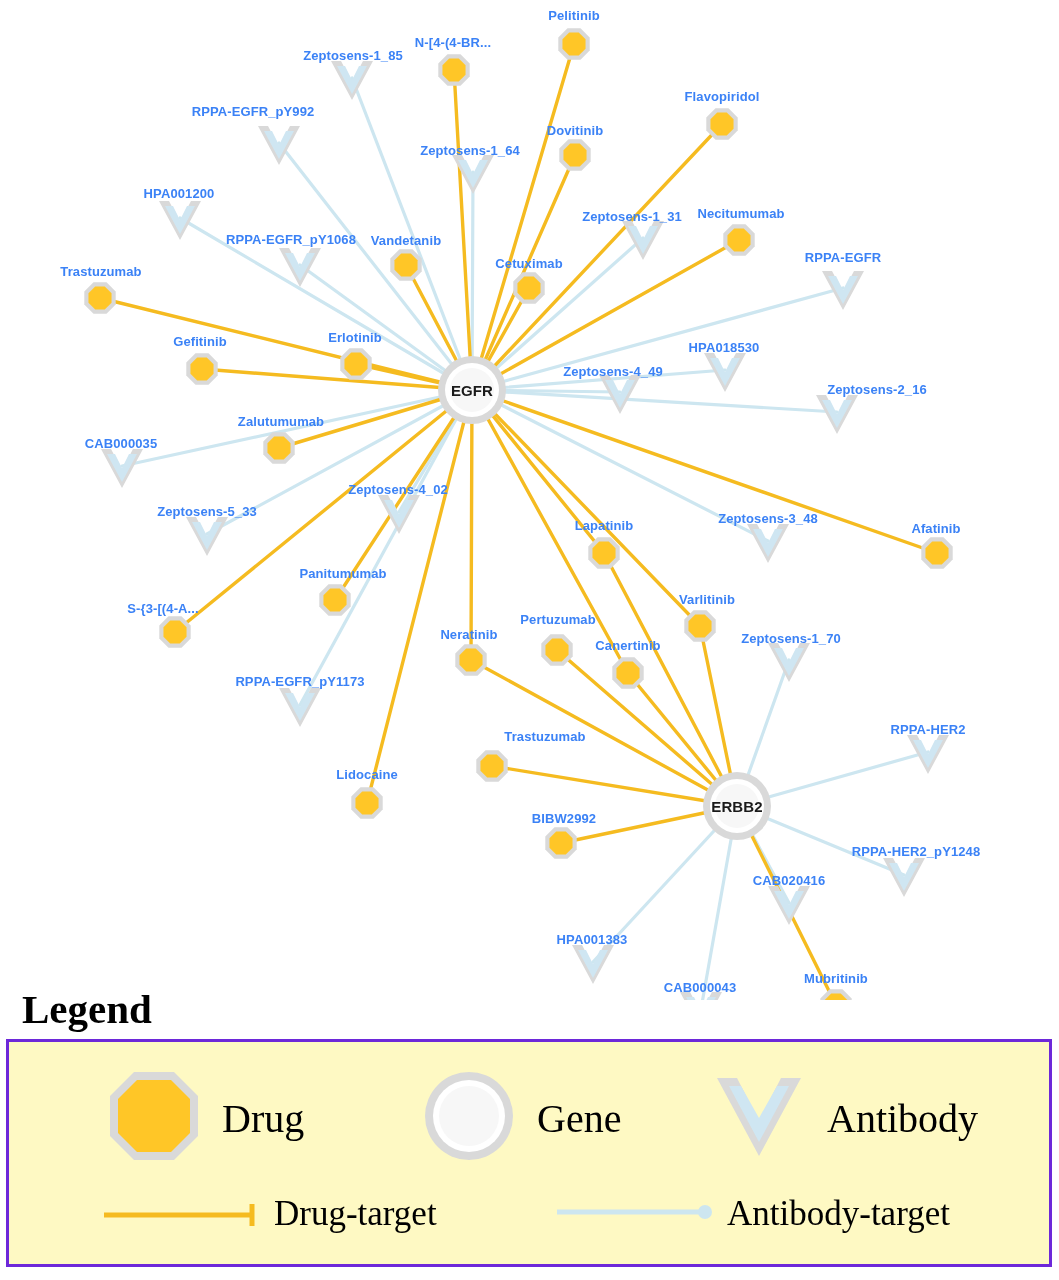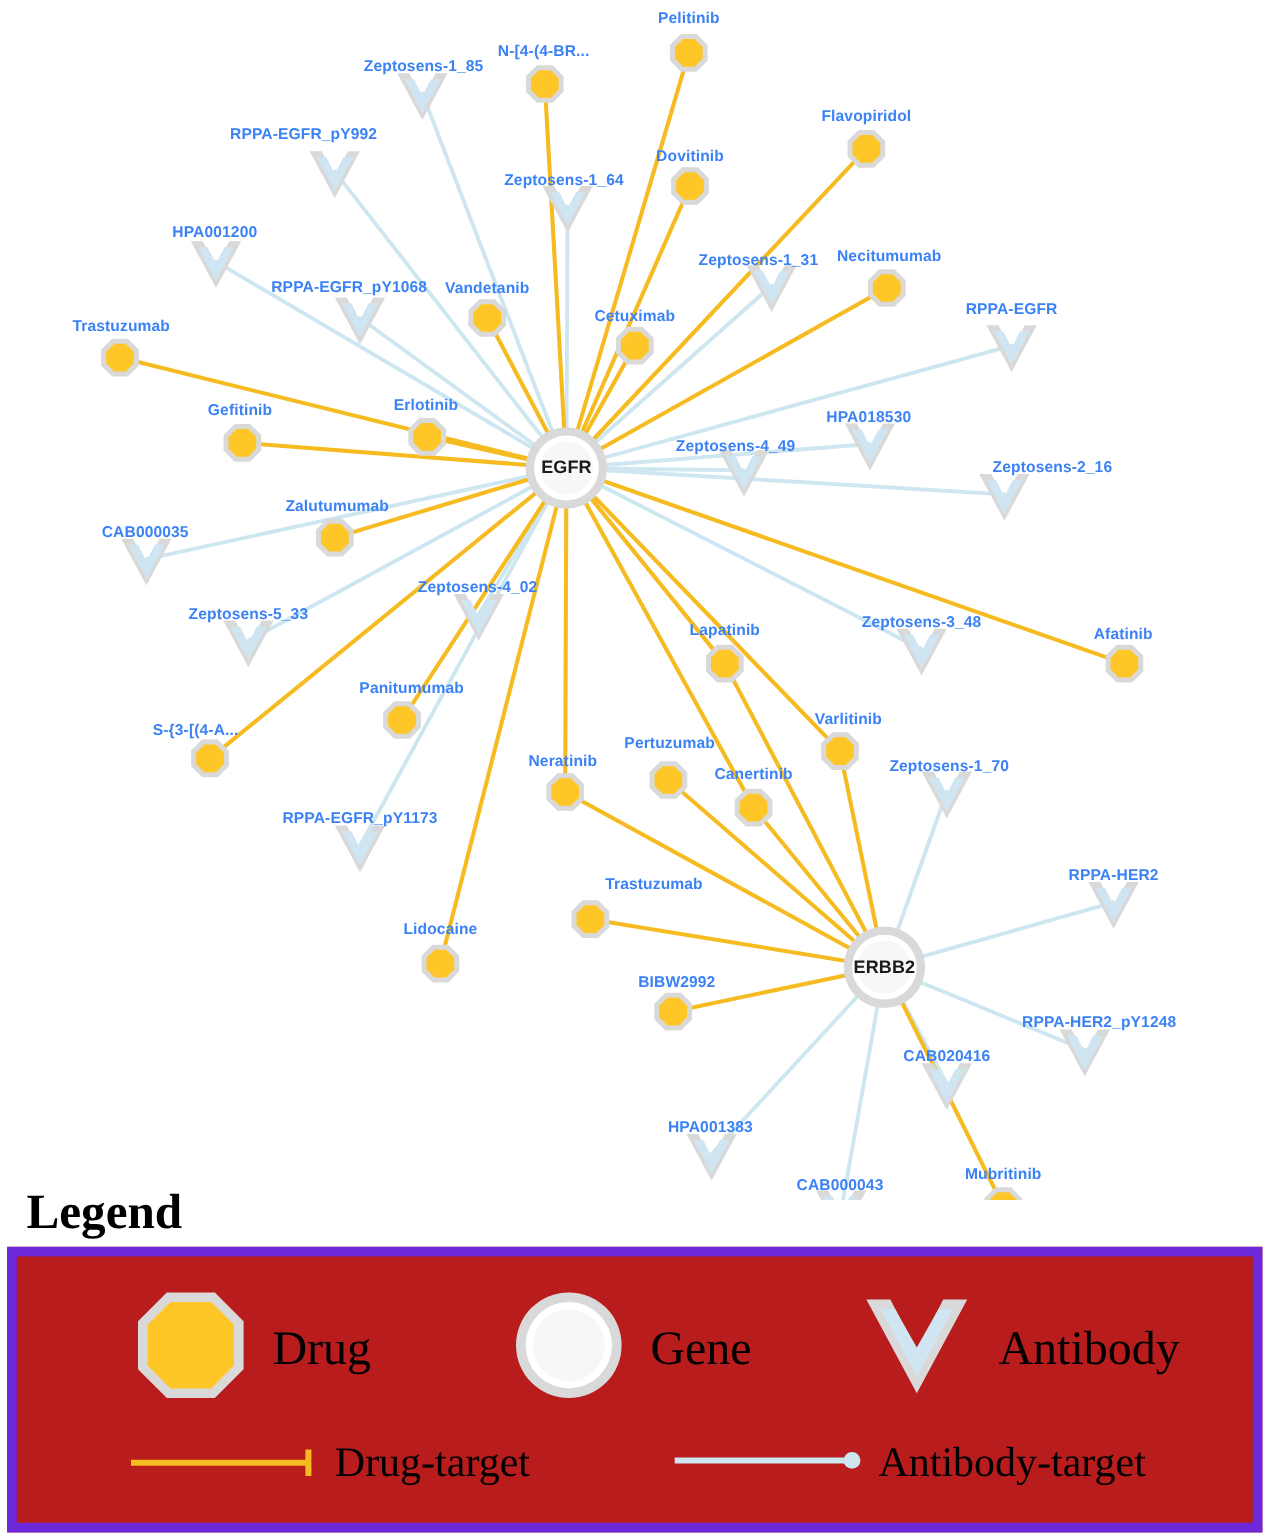--- a/index.html
+++ b/index.html
@@ -48,24 +48,24 @@
   }
   .legend-title {
     font-family: "Liberation Serif", serif;
     font-size: 41px;
     font-weight: bold;
     color: #000;
     margin-left: 16px;
     margin-bottom: 6px;
   }
   .legend-box {
-    border: 8px solid #6d28d9;
+    border: 3px solid #6d28d9;
     height: 222px;
     position: relative;
-    background: #b91c1c;
+    background: #fef9c3;
   }
   .legend-row1 {
     position: absolute;
     top: 24px;
     left: 0;
     width: 100%;
     height: 110px;
   }
   .legend-item {
     position: absolute;

